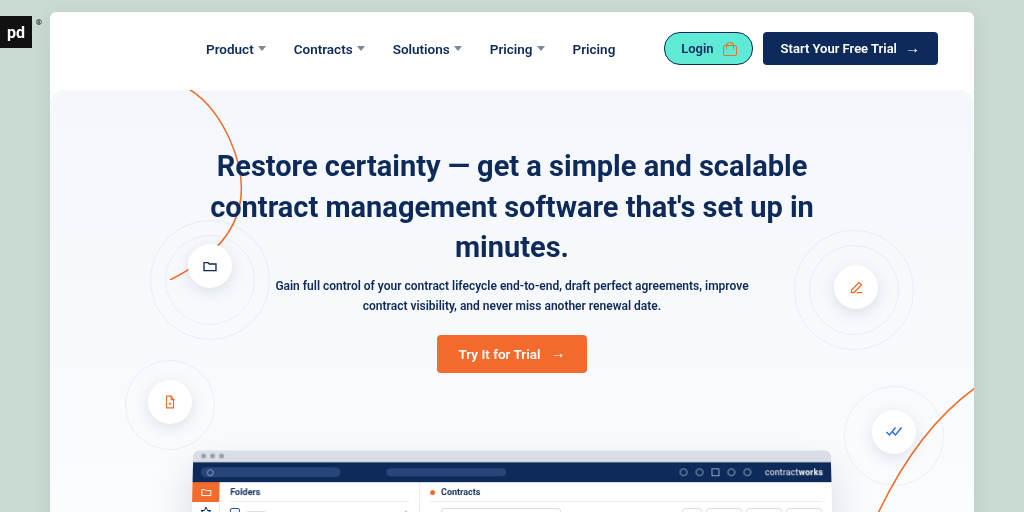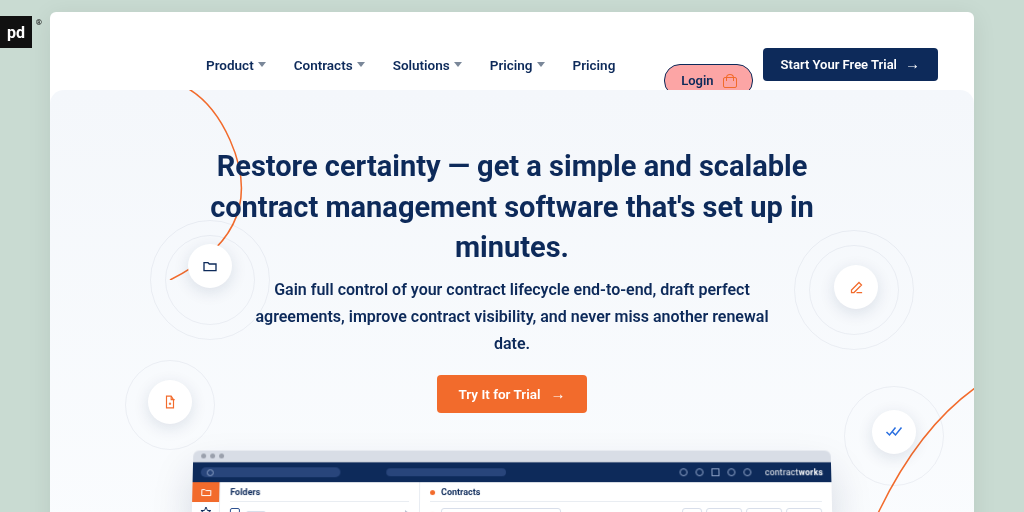--- a/index.html
+++ b/index.html
@@ -5,30 +5,30 @@
   * { margin:0; padding:0; box-sizing:border-box; font-family:-apple-system,BlinkMacSystemFont,"Segoe UI",Roboto,sans-serif; }
   body { width:1024px; height:512px; overflow:hidden; background:#c9dbd2; position:relative; }
   .logo { position:absolute; top:16px; left:0; width:32px; height:32px; background:#111; color:#fff; display:flex; align-items:center; justify-content:center; font-weight:700; font-size:16px; }
   .logo::after { content:"®"; position:absolute; top:2px; right:-10px; font-size:8px; color:#111; }
   .card { position:absolute; left:50px; right:50px; top:12px; bottom:-30px; background:#fff; border-radius:6px; box-shadow:0 4px 24px rgba(0,0,0,.08); overflow:hidden; }
   header { display:flex; align-items:center; padding:20px 36px 14px; }
   nav { display:flex; gap:28px; margin-left:120px; }
   .nav-item { font-size:13.5px; font-weight:600; color:#0d2a5a; display:flex; align-items:center; gap:4px; cursor:pointer; }
   .chev { width:0; height:0; border-left:4px solid transparent; border-right:4px solid transparent; border-top:5px solid #7a8799; display:inline-block; }
   .spacer { flex:1; }
-  .btn-login { border:1.5px solid #0d2a5a; color:#0d2a5a; background:#fca5a5; padding:8px 16px; font-size:13px; font-weight:600; border-radius:16px; display:flex; align-items:center; gap:8px; cursor:pointer;margin-top:32px; }
+  .btn-login { border:1.5px solid #0d2a5a; color:#0d2a5a; background:#5eead4; padding:8px 16px; font-size:13px; font-weight:600; border-radius:16px; display:flex; align-items:center; gap:8px; cursor:pointer; }
   .btn-primary { background:#0d2a5a; color:#fff; border:none; padding:9px 18px; font-size:13px; font-weight:600; border-radius:4px; margin-left:10px; display:flex; align-items:center; gap:8px; cursor:pointer; }
   .hero-wrap { position:absolute; left:0; right:0; top:78px; bottom:0; background:linear-gradient(180deg,#f4f7fb 0%,#fafcfe 100%); border-top-left-radius:14px; border-top-right-radius:14px; overflow:hidden; }
   .orange-curve-tl { position:absolute; top:-10px; left:60px; width:220px; height:200px; }
   .orange-curve-br { position:absolute; bottom:-30px; right:-40px; width:220px; height:200px; }
   .bubble { position:absolute; width:44px; height:44px; background:#fff; border-radius:50%; display:flex; align-items:center; justify-content:center; box-shadow:0 4px 16px rgba(20,40,80,.12); z-index:3; }
   .ring { position:absolute; border-radius:50%; border:1px solid rgba(20,40,80,.06); }
   .hero { position:relative; z-index:2; text-align:center; padding-top:56px; }
   .hero h1 { font-size:29px; font-weight:700; color:#0d2a5a; line-height:1.4; max-width:640px; margin:0 auto 8px; }
-  .hero p { font-size:16px; font-weight:600; color:#0d2a5a; line-height:1.7; max-width:520px; margin:0 auto 18px; }
+  .hero p { font-size:12px; font-weight:600; color:#0d2a5a; line-height:1.7; max-width:520px; margin:0 auto 18px; }
   .btn-cta { background:#f26b2c; color:#fff; border:none; padding:11px 22px; font-size:13.5px; font-weight:600; border-radius:4px; display:inline-flex; align-items:center; gap:10px; cursor:pointer; }
   .arrow { display:inline-block; font-size:15px; line-height:1; }
   .lock { width:14px; height:14px; position:relative; }
   .lock::before { content:""; position:absolute; bottom:0; left:1px; width:12px; height:9px; border:1.5px solid #f26b2c; border-radius:2px; }
   .lock::after { content:""; position:absolute; top:0; left:4px; width:6px; height:6px; border:1.5px solid #f26b2c; border-bottom:none; border-radius:6px 6px 0 0; }
 
   .mock { position:absolute; bottom:-20px; left:50%; transform:translateX(-50%) perspective(1400px) rotateX(6deg); width:640px; border-radius:6px; overflow:hidden; box-shadow:0 20px 40px rgba(10,30,70,.15); z-index:2; }
   .mock-bar-top { height:12px; background:#d8dde6; border-bottom:1px solid #c8cdd6; position:relative; }
   .mock-bar-top .dots { position:absolute; left:8px; top:3px; display:flex; gap:4px; }
   .mock-bar-top .dots span { width:5px; height:5px; border-radius:50%; background:#9aa0ac; display:block; }

